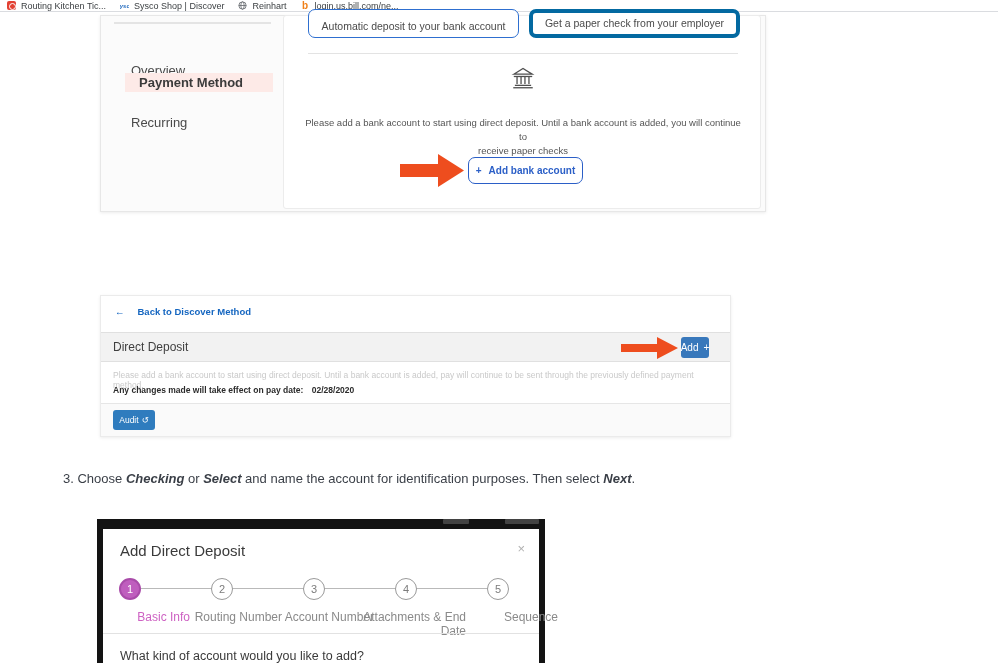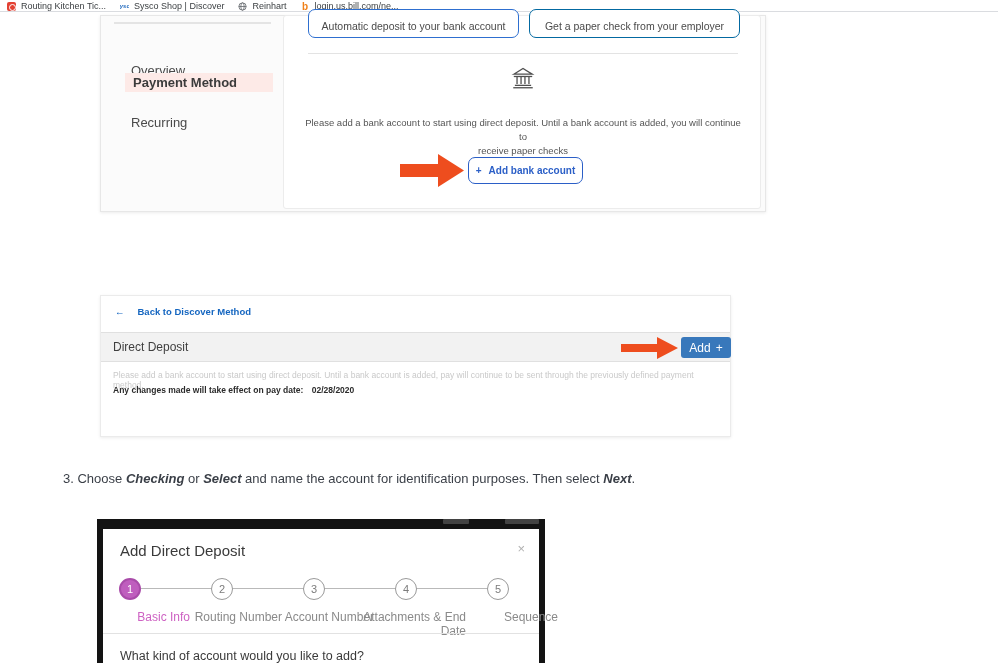--- a/index.html
+++ b/index.html
@@ -2,44 +2,44 @@
 <html><head>
 <meta charset="utf-8">
 <style>
   * { margin: 0; padding: 0; box-sizing: border-box; }
   html, body { width: 998px; height: 663px; background: #fff; }
   body { font-family: "Liberation Sans", sans-serif; color: #3c4043; }
   #page { position: relative; width: 998px; height: 663px; overflow: hidden; background: #fff; }
 
   
   .bookmarks { position: absolute; top: 0; left: 0; width: 998px; height: 11px;
-    display: flex; align-items: flex-end; padding-left: 7px; gap: 14px; background: #fff; }
+    display: flex; align-items: center; padding-left: 7px; gap: 14px; background: #fff; }
   .bm-item { display: flex; align-items: center; gap: 5px; font-size: 9px; color: #3c4043; white-space: nowrap; cursor: pointer; }
   .bm-ic { width: 9px; height: 9px; flex: 0 0 9px; display: inline-flex; align-items: center; justify-content: center; }
   .bm-ic.red { background: #e34133; border-radius: 2px; position: relative; }
   .bm-ic.red::after { content: ""; position: absolute; left: 2px; top: 2px; width: 5px; height: 5px;
     border: 1px solid #fff; border-radius: 50%; }
   .bm-ic.sysco { color: #2a6fc0; font-size: 6px; font-style: italic; font-weight: bold; overflow: hidden; }
   .bm-ic.bill { color: #f08019; font-weight: bold; font-size: 10px; line-height: 9px; }
   .bar-divider { position: absolute; top: 11px; left: 0; width: 998px; height: 1px; background: #dadce0; }
 
   
   .shot { position: absolute; box-shadow: 0 1px 3px rgba(0,0,0,0.08); }
 
   
   #shot1 { left: 100px; top: 15px; width: 666px; height: 197px; background: #fbfbfb; border: 1px solid #e7e7e7; }
   #shot1 .side-divider { position: absolute; left: 13px; top: 6px; width: 157px; height: 2px; background: #e4e4e4; }
   .side-item { position: absolute; left: 30px; font-size: 13px; color: #4a4a4a; cursor: pointer; }
-  .side-item.active-bar { left: 24px; width: 148px; height: 19px; background: #fdeae7; display: flex; align-items: center; padding-left: 8px; font-weight: bold; color: #3b3b3b; }
+  .side-item.active-bar { left: 24px; width: 148px; height: 19px; background: #fdeae7; display: flex; align-items: center; padding-left: 14px; font-weight: bold; color: #3b3b3b; }
   #shot1-main { position: absolute; left: 182px; top: -1px; width: 478px; height: 194px; background: #fff; border: 1px solid #ececec; border-radius: 3px; }
   .opt-btn { position: absolute; top: -7px; height: 29px; border-radius: 7px; background: #fff;
     display: flex; align-items: flex-end; justify-content: center; padding-bottom: 5px;
     font-size: 10.5px; color: #4a4a4a; cursor: pointer; }
   .opt-btn.sel { border: 1.5px solid #2e6fd0; }
-  .opt-btn.unsel { border: 1px solid #0369a1; }
+  .opt-btn.unsel { border: 4px solid #0369a1; }
   #shot1 .top-divider { position: absolute; left: 24px; top: 37px; width: 430px; height: 1px; background: #e3e3e3; }
   .bank-icon { position: absolute; left: 226px; top: 49px; }
   .nb-title { position: absolute; left: 0; top: 80px; width: 478px; text-align: center; font-size: 11px; font-weight: bold; color: #3b3b3b; }
   .nb-desc { position: absolute; left: 20px; top: 100px; width: 438px; text-align: center; font-size: 9.5px; line-height: 14px; color: #555; }
   .arrow1 { position: absolute; left: 116px; top: 137px; }
   .add-bank-btn { position: absolute; left: 184px; top: 141px; width: 115px; height: 27px;
     border: 1.5px solid #2b5fc7; border-radius: 7px; background: #fff; color: #2b5fc7;
     display: flex; align-items: center; justify-content: center; gap: 7px;
     font-size: 10px; font-weight: bold; cursor: pointer; }
 
@@ -50,22 +50,22 @@
   #step3 { top: 471px; }
 
   
   #shot2 { left: 100px; top: 295px; width: 631px; height: 142px; background: #fff; border: 1px solid #ebebeb; }
   .back-link { position: absolute; left: 14px; top: 10px; display: flex; gap: 13px; align-items: center;
     color: #1566c0; font-size: 9.5px; font-weight: bold; cursor: pointer; }
   .dd-header { position: absolute; left: 0; top: 36px; width: 629px; height: 30px; background: #f2f2f2;
     border-top: 1px solid #e0e0e0; border-bottom: 1px solid #e0e0e0;
     display: flex; align-items: center; padding-left: 12px; font-size: 12px; color: #3f3f3f; }
   .arrow2 { position: absolute; left: 520px; top: 40px; }
-  .add-plus-btn { position: absolute; left: 580px; top: 41px; width: 50px; height: 21px; background: #3878bb;
-    border-radius: 3px; color: #fff; font-size: 12px; display: flex; align-items: center; justify-content: center; gap: 5px; cursor: pointer; }
+  .add-plus-btn { position: absolute; left: 580px; top: 41px; width: 28px; height: 21px; background: #3878bb;
+    border-radius: 3px; color: #fff; font-size: 10px; display: flex; align-items: center; justify-content: center; gap: 5px; cursor: pointer; }
   .muted-line { position: absolute; left: 12px; top: 74px; width: 605px; font-size: 8.5px; color: #c9c9c9; }
   .effect-line { position: absolute; left: 12px; top: 89px; font-size: 8.5px; font-weight: bold; color: #2b2b2b; }
   .effect-line .date { margin-left: 6px; }
   .shot2-footer { position: absolute; left: 0; top: 107px; width: 629px; height: 33px; background: #fafafa; border-top: 1px solid #e6e6e6; }
   .audit-btn { position: absolute; left: 12px; top: 6px; width: 42px; height: 20px; background: #2f7cbe;
     border-radius: 3px; color: #fff; font-size: 8.5px; display: flex; align-items: center; justify-content: center; gap: 3px; cursor: pointer; }
 
   
   #shot3 { left: 97px; top: 519px; width: 448px; height: 144px; background: #131313; box-shadow: none; }
   .faint-frag { position: absolute; top: 0; height: 5px; background: #6b6b6b; opacity: 0.55; border-radius: 1px; }
@@ -170,20 +170,26 @@
     </div>
     <div class="add-plus-btn">
       <span>Add</span>
       <span>+</span>
     </div>
     <div class="muted-line">Please add a bank account to start using direct deposit. Until a bank account is added, pay will continue to be sent through the previously defined payment method.</div>
     <div class="effect-line">
       <span>Any changes made will take effect on pay date:</span>
       <span class="date">02/28/2020</span>
     </div>
+    <div class="shot2-footer">
+      <div class="audit-btn">
+        <span>Audit</span>
+        <span>↺</span>
+      </div>
+    </div>
   </div>
 
   <div class="step-line" id="step3">
     <span>3. Choose </span><span class="em">Checking</span><span> or </span><span class="em">Select</span><span> and name the account for identification purposes. Then select </span><span class="em">Next</span><span>.</span>
   </div>
 
   <div class="shot" id="shot3">
     <div class="faint-frag" id="frag1"></div>
     <div class="faint-frag" id="frag2"></div>
     <div class="modal">

